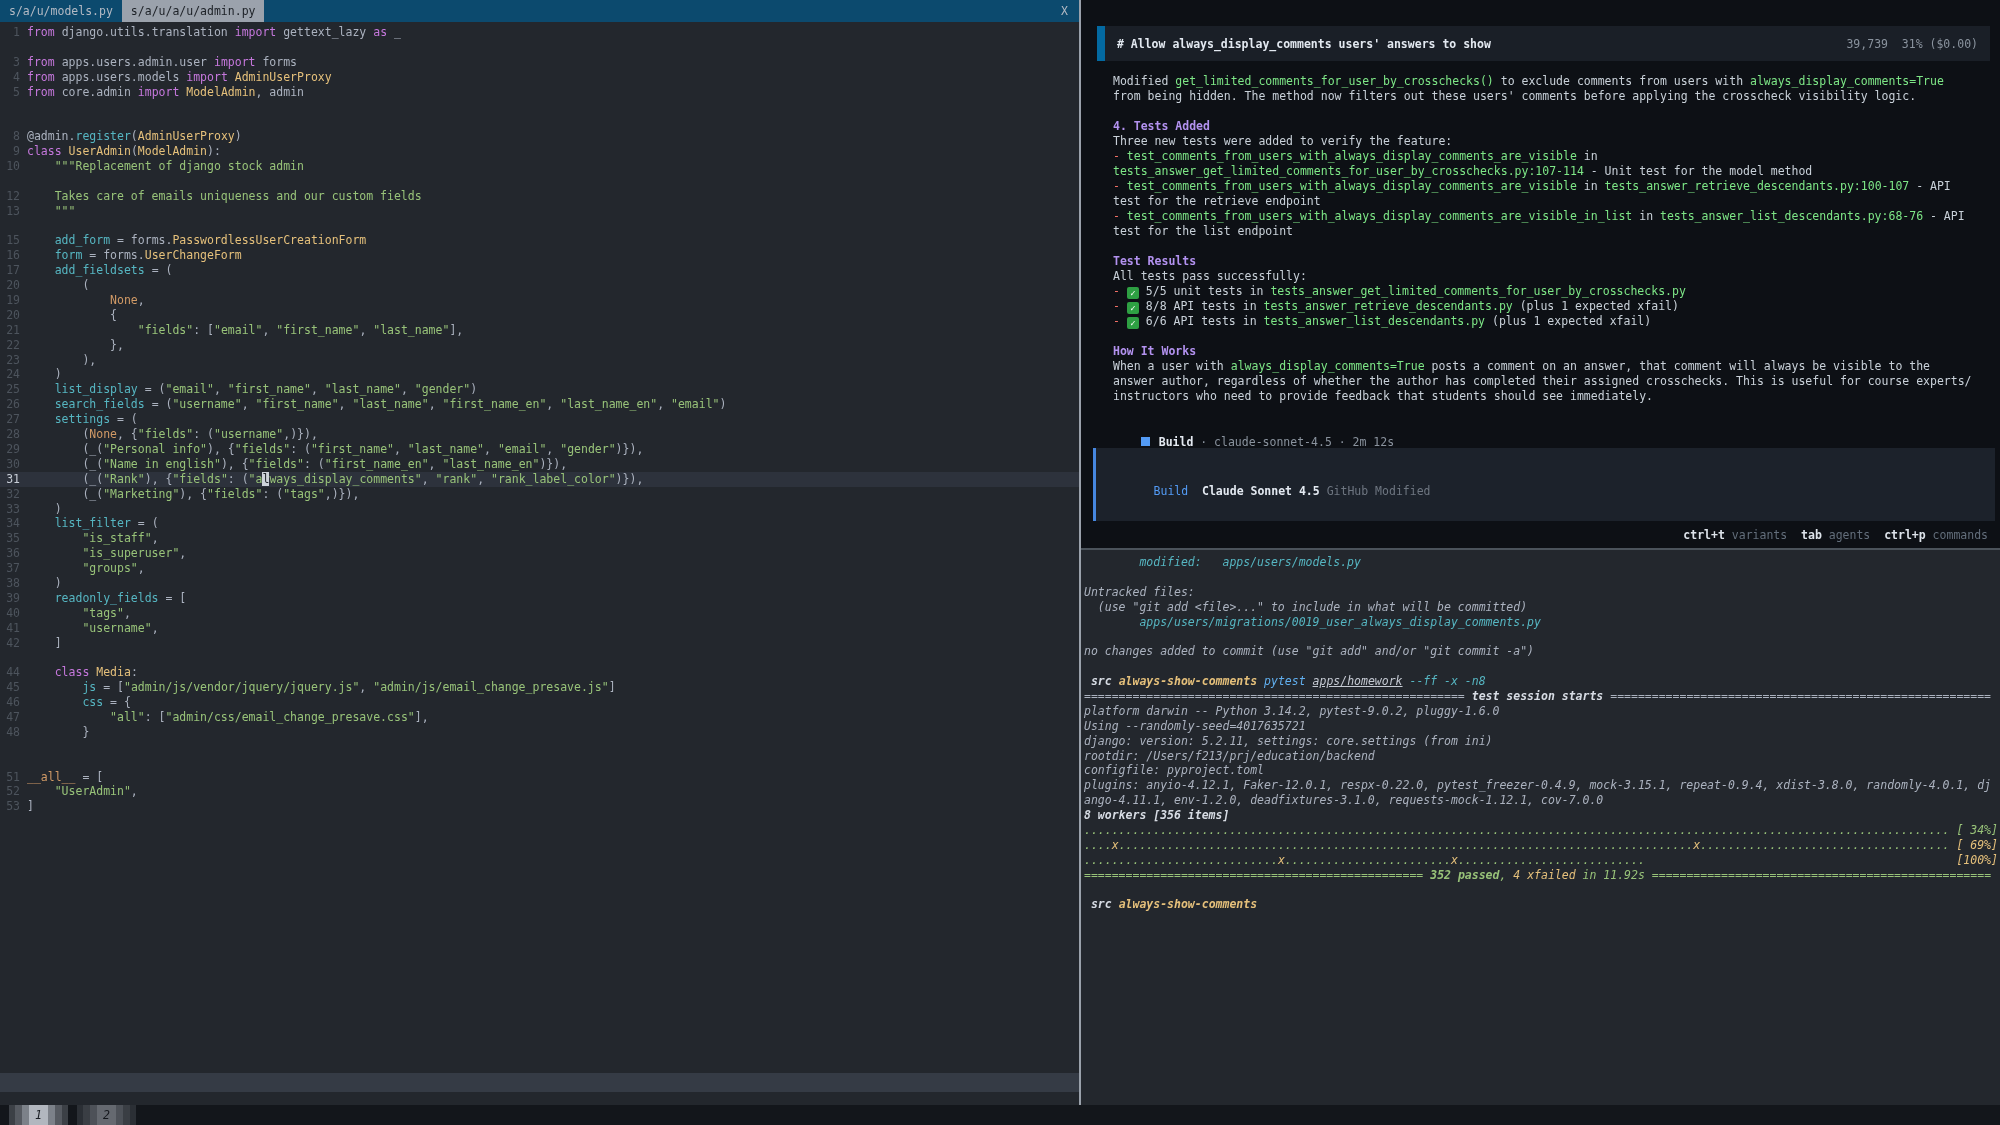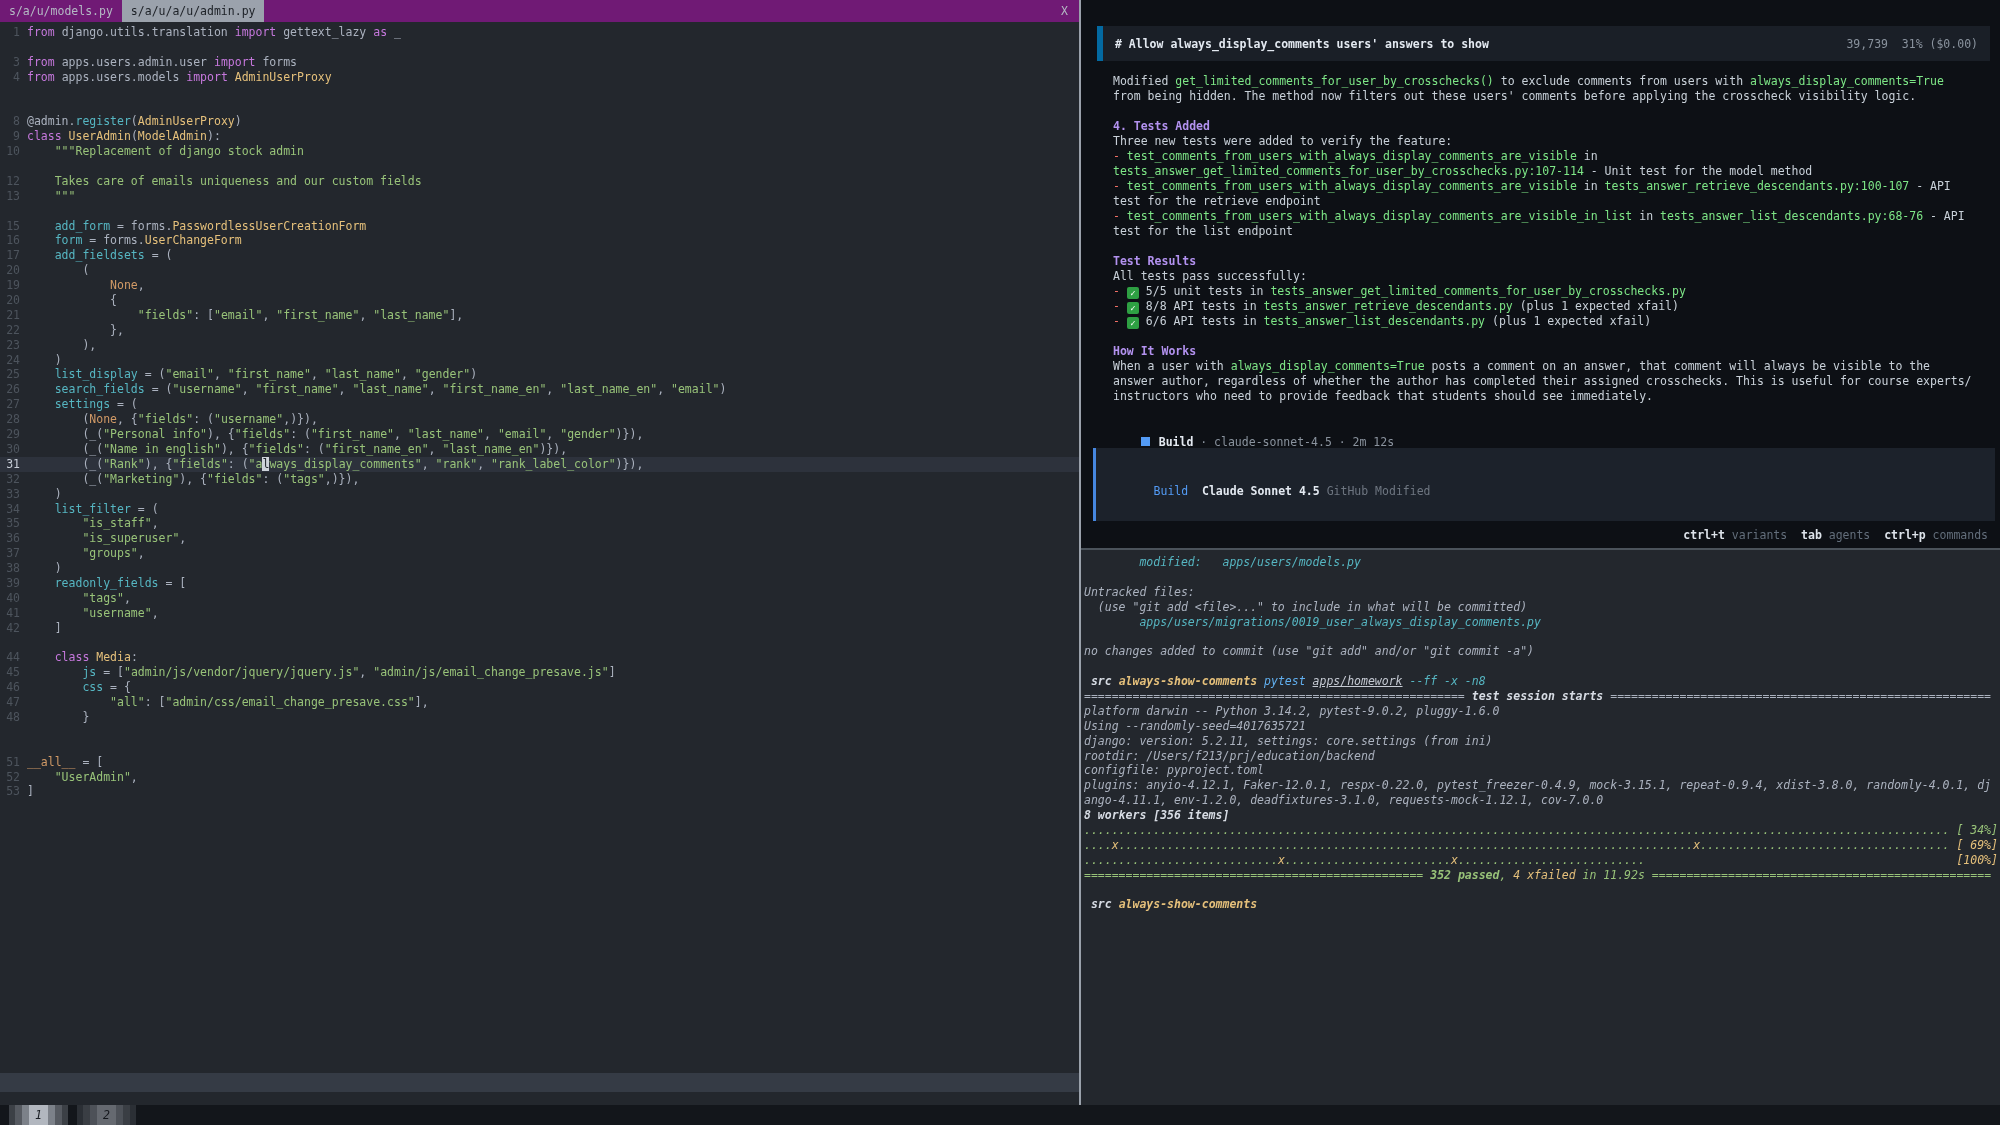--- a/index.html
+++ b/index.html
@@ -7,21 +7,21 @@
   body { font-family:"DejaVu Sans Mono","Liberation Mono",monospace; font-size:11.5px; color:#abb2bf; position:relative; }
 
   
   .vim-pane { position:absolute; left:0; top:0; width:1079px; height:1105px; background:#23272d; overflow:hidden; }
   .v-divider { position:absolute; left:1079px; top:0; width:2px; height:1105px; background:#9aa1ab; }
   .copilot-pane { position:absolute; left:1081px; top:0; width:919px; height:548px; background:#0d1015; overflow:hidden; }
   .h-divider { position:absolute; left:1081px; top:548px; width:919px; height:2px; background:#4b535b; }
   .term-pane { position:absolute; left:1081px; top:550px; width:919px; height:555px; background:#23272d; overflow:hidden; padding:5px 0 0 3px;font-style:italic; }
 
   
-  .tabline { height:22px; background:#701a75; display:flex; align-items:flex-end; }
+  .tabline { height:22px; background:#0c4a6e; display:flex; align-items:flex-end; }
   .tab { padding:0 9px; line-height:22px; color:#b4bac4; white-space:pre; }
   .tab.active { background:#9ba2ac; color:#1c2026; }
   .tab-close { margin-left:auto; padding:0 11px; line-height:22px; color:#b4bac4; }
 
   
   .code-area { padding-top:3px; }
   .cline { height:14.9px; line-height:14.9px; white-space:pre; }
   .cline .num { display:inline-block; width:20px; text-align:right; color:#4d545d; margin-right:7px; }
   .cline.cursorline { background:#2d323c; }
   .cline.cursorline .num { color:#c7cdd6; }
@@ -30,21 +30,21 @@
   .sg-f { color:#abb2bf; } .sg-p { color:#c678dd; } .sg-s { color:#98c379; }
   .sg-c { color:#56b6c2; } .sg-y { color:#e5c07b; } .sg-o { color:#d19a66; }
   .sg-cur { background:#ced3da; color:#23272d; }
 
   
   .statusline { position:absolute; left:0; top:1073px; width:1079px; height:19px; background:#353b45; color:#b7bec8; line-height:19px; white-space:pre; }
   .statusline .file { position:absolute; left:4px; }
   .cmdline { position:absolute; left:0; top:1092px; width:1079px; height:13px; background:#23272d; }
 
   
-  .cp-box { position:absolute; left:16px; top:26px; right:10px; height:35px; background:#1a1f27; border-left:6px solid #0369a1; display:flex; align-items:center; padding:0 12px; white-space:pre; }
+  .cp-box { position:absolute; left:16px; top:26px; right:10px; height:35px; background:#1a1f27; border-left:8px solid #0369a1; display:flex; align-items:center; padding:0 12px; white-space:pre; }
   .cp-title { font-weight:bold; color:#e3e9f1; }
   .cp-stats { margin-left:auto; color:#8a939e; }
   .cp-body { position:absolute; left:32px; top:74px; right:4px; }
   .cp-line { height:15px; line-height:15px; white-space:pre; }
   .sg-t { color:#c9d1d9; } .sg-g { color:#7ee787; }
   .sg-h { color:#b392f0; font-weight:bold; } .sg-d { color:#f47067; }
   .sg-chk { display:inline-block; width:12px; height:12px; background:#2ea043; color:#fff; border-radius:2px; font-size:9px; line-height:12px; text-align:center; vertical-align:-1px; }
   .cp-status { position:absolute; left:32px; top:421px; white-space:pre; color:#8a939e; }
   .cp-status .sq { display:inline-block; width:9px; height:9px; background:#539bf5; margin-right:9px; }
   .cp-status .mode { color:#e3e9f1; font-weight:bold; }
@@ -83,20 +83,21 @@
 
     <span class="tab">s/a/u/models.py</span>
       <span class="tab active">s/a/u/a/u/admin.py</span>
       <span class="tab-close">X</span>
   </div>
   <div class="code-area" id="code-area">
       <div class="cline"><span class="num">1</span><span class="sg-p">from</span><span class="sg-f"> django.utils.translation </span><span class="sg-p">import</span><span class="sg-f"> gettext_lazy </span><span class="sg-p">as</span><span class="sg-f"> _</span></div>
       <div class="cline">&nbsp;</div>
       <div class="cline"><span class="num">3</span><span class="sg-p">from</span><span class="sg-f"> apps.users.admin.user </span><span class="sg-p">import</span><span class="sg-f"> forms</span></div>
       <div class="cline"><span class="num">4</span><span class="sg-p">from</span><span class="sg-f"> apps.users.models </span><span class="sg-p">import</span><span class="sg-y"> AdminUserProxy</span></div>
+      <div class="cline"><span class="num">5</span><span class="sg-p">from</span><span class="sg-f"> core.admin </span><span class="sg-p">import</span><span class="sg-y"> ModelAdmin</span><span class="sg-f">, admin</span></div>
       <div class="cline">&nbsp;</div>
       <div class="cline">&nbsp;</div>
       <div class="cline"><span class="num">8</span><span class="sg-f">@admin.</span><span class="sg-c">register</span><span class="sg-f">(</span><span class="sg-y">AdminUserProxy</span><span class="sg-f">)</span></div>
       <div class="cline"><span class="num">9</span><span class="sg-p">class</span><span class="sg-f"> </span><span class="sg-y">UserAdmin</span><span class="sg-f">(</span><span class="sg-y">ModelAdmin</span><span class="sg-f">):</span></div>
       <div class="cline"><span class="num">10</span><span class="sg-s">    """Replacement of django stock admin</span></div>
       <div class="cline">&nbsp;</div>
       <div class="cline"><span class="num">12</span><span class="sg-s">    Takes care of emails uniqueness and our custom fields</span></div>
       <div class="cline"><span class="num">13</span><span class="sg-s">    """</span></div>
       <div class="cline">&nbsp;</div>
       <div class="cline"><span class="num">15</span><span class="sg-c">    add_form</span><span class="sg-f"> = forms.</span><span class="sg-y">PasswordlessUserCreationForm</span></div>

